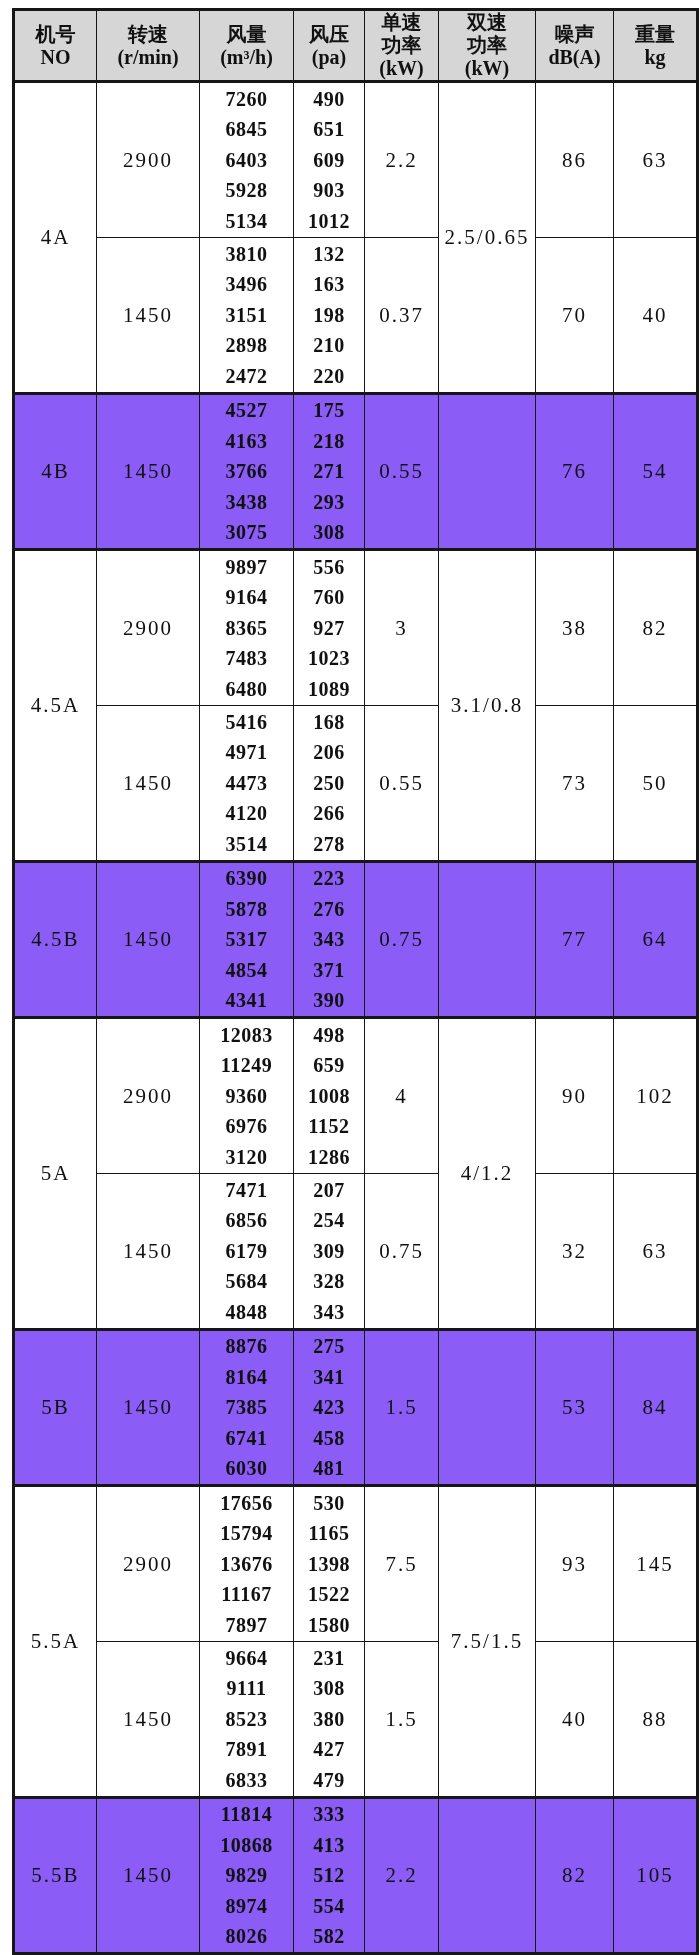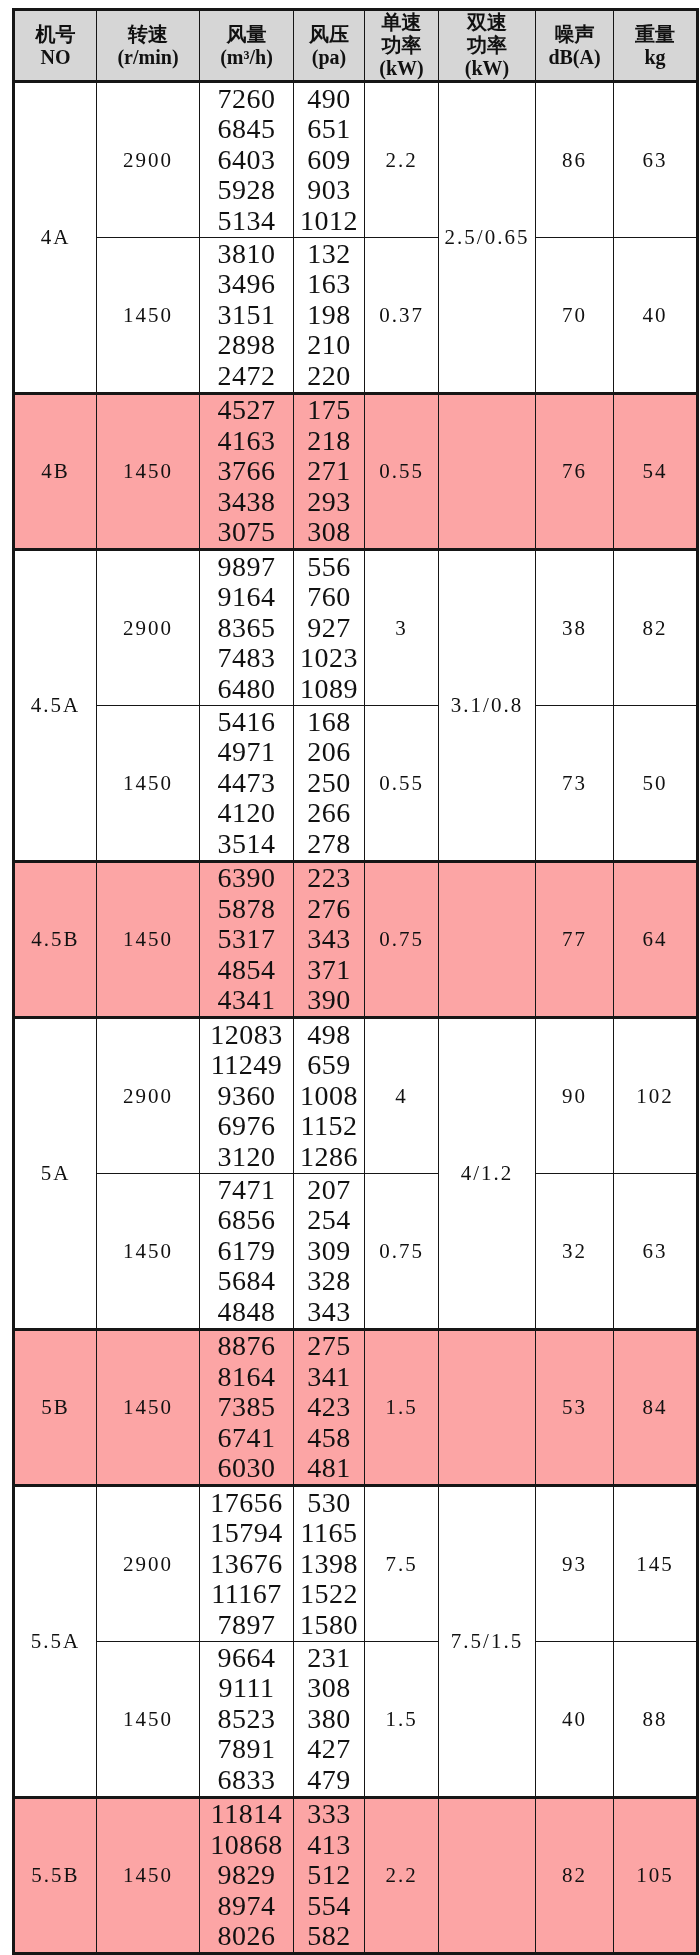--- a/index.html
+++ b/index.html
@@ -33,24 +33,25 @@
   }
   td{
     font-size:21px;
     font-weight:500;
     letter-spacing:2px;
   }
   td.multi{
     white-space:pre-line;
     line-height:30.5px;
     letter-spacing:0.5px;
-    font-size:28px;
+    font-size:20px;
+    font-weight:bold;
   }
   tr.sec td{border-top-width:3px;}
-  td.shaded{background:#fca5a5;}
+  td.shaded{background:#8b5cf6;}
 </style>
 </head>
 <body>
 
 <table id="spec-table">
   <colgroup>
     <col style="width:83px">
     <col style="width:103px">
     <col style="width:94px">
     <col style="width:71px">

